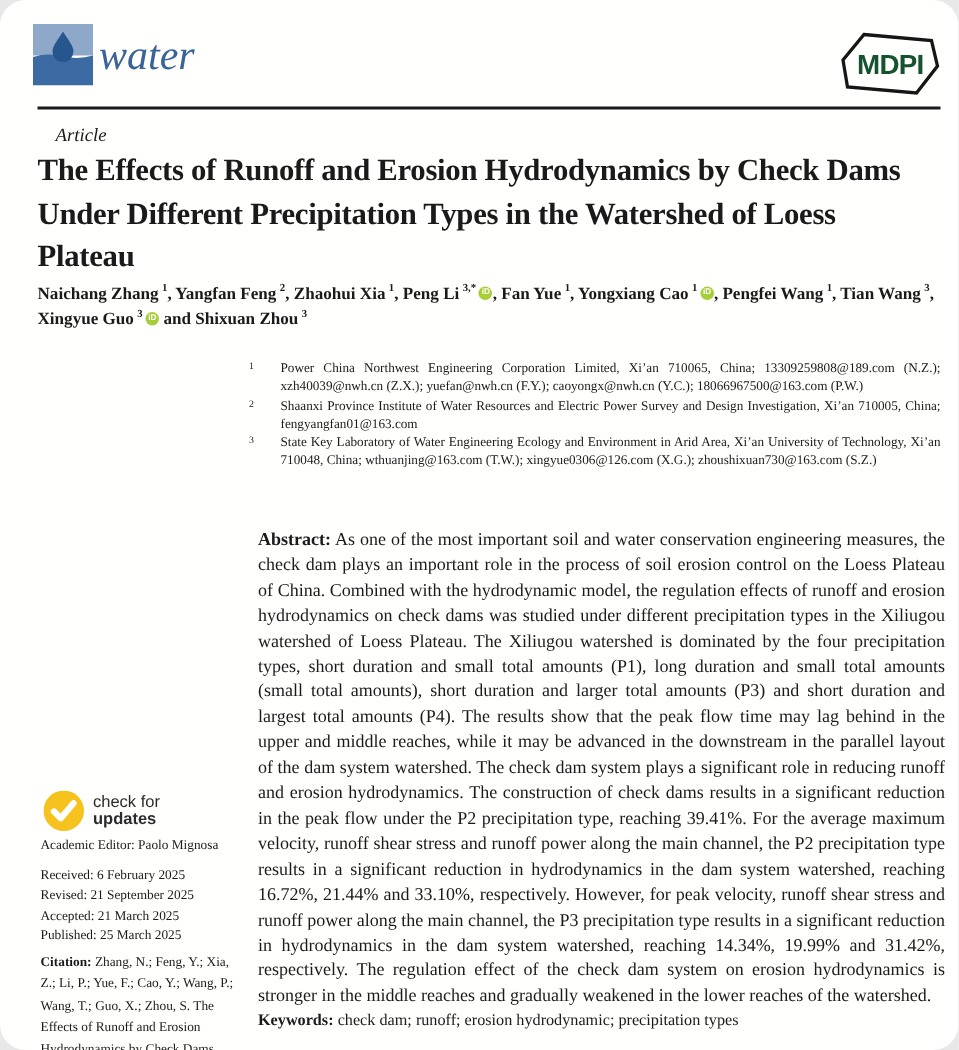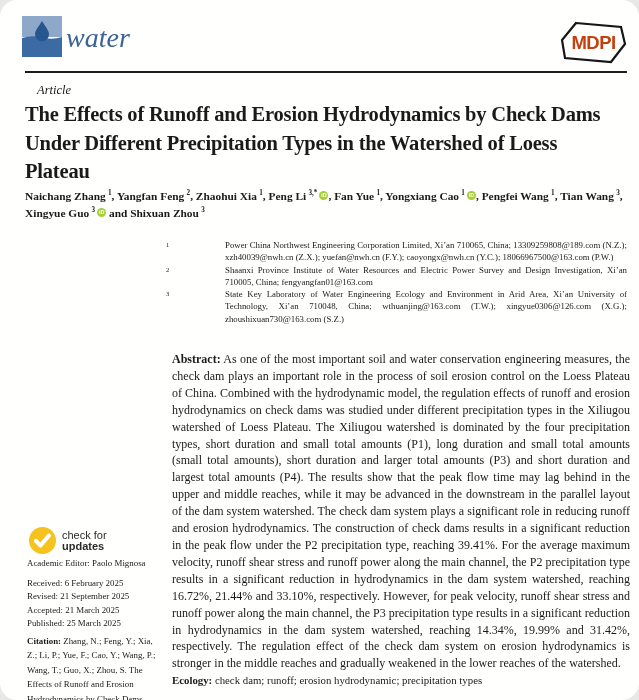--- a/index.html
+++ b/index.html
@@ -17,39 +17,39 @@
   .abs{position:absolute;}
 
   
   .logo-box{left:22px;top:16px;width:40px;height:41px;}
   .journal-name{left:66px;top:17px;height:41px;line-height:41px;
     font-size:28px;font-style:italic;color:var(--journal-blue);}
   .mdpi-box{left:560px;top:21px;width:67px;height:43px;}
   .mdpi-text{position:absolute;left:0;top:0;width:100%;height:100%;
     display:flex;align-items:center;justify-content:center;
     font-family:"Liberation Sans",sans-serif;font-weight:bold;
-    font-size:18.5px;letter-spacing:-0.5px;color:#c2410c;}
+    font-size:18.5px;letter-spacing:-0.5px;color:#14532d;}
   .header-rule{left:25px;top:71px;width:602px;height:2px;background:#1c1c1c;}
 
   .article-type{left:37px;top:83px;font-size:12.5px;font-style:italic;}
 
   .paper-title{left:25px;top:100px;width:592px;
     font-size:20.5px;font-weight:bold;line-height:28.5px;letter-spacing:-0.2px;}
 
   .authors-line{left:25px;top:188px;width:602px;
     font-size:11.4px;font-weight:bold;line-height:16.5px;}
   .authors-line sup{font-size:7.2px;line-height:0;}
   .orcid{display:inline-block;width:9px;height:9px;border-radius:50%;
     background:var(--orcid-green);color:#fff;text-align:center;
     font:bold 5.5px/9px "Liberation Sans",sans-serif;
     vertical-align:3px;margin-left:2px;}
 
   .affiliations{left:166px;top:239px;width:461px;
     font-size:8.8px;line-height:12.3px;}
-  .affil-row{display:flex;gap:38px;}
+  .affil-row{display:flex;}
   .affil-marker{flex:0 0 21px;font-size:6.6px;line-height:11px;}
   .affil-text{flex:1;text-align:justify;}
 
   .abstract-block{left:172px;top:351px;width:458px;
     font-size:12px;line-height:16.9px;text-align:justify;}
   .bold{font-weight:bold;}
 
   .keywords-block{left:172px;top:672px;width:458px;
     font-size:10.8px;line-height:16.9px;}
 
@@ -106,21 +106,21 @@
         <span class="affil-text">State Key Laboratory of Water Engineering Ecology and Environment in Arid Area, Xi’an University of Technology, Xi’an 710048, China; wthuanjing@163.com (T.W.); xingyue0306@126.com (X.G.); zhoushixuan730@163.com (S.Z.)</span>
       </div>
     </div>
 
   <p class="abs abstract-block" style="margin:0;">
     <span class="bold">Abstract:</span>
     <span>As one of the most important soil and water conservation engineering measures, the check dam plays an important role in the process of soil erosion control on the Loess Plateau of China. Combined with the hydrodynamic model, the regulation effects of runoff and erosion hydrodynamics on check dams was studied under different precipitation types in the Xiliugou watershed of Loess Plateau. The Xiliugou watershed is dominated by the four precipitation types, short duration and small total amounts (P1), long duration and small total amounts (small total amounts), short duration and larger total amounts (P3) and short duration and largest total amounts (P4). The results show that the peak flow time may lag behind in the upper and middle reaches, while it may be advanced in the downstream in the parallel layout of the dam system watershed. The check dam system plays a significant role in reducing runoff and erosion hydrodynamics. The construction of check dams results in a significant reduction in the peak flow under the P2 precipitation type, reaching 39.41%. For the average maximum velocity, runoff shear stress and runoff power along the main channel, the P2 precipitation type results in a significant reduction in hydrodynamics in the dam system watershed, reaching 16.72%, 21.44% and 33.10%, respectively. However, for peak velocity, runoff shear stress and runoff power along the main channel, the P3 precipitation type results in a significant reduction in hydrodynamics in the dam system watershed, reaching 14.34%, 19.99% and 31.42%, respectively. The regulation effect of the check dam system on erosion hydrodynamics is stronger in the middle reaches and gradually weakened in the lower reaches of the watershed.</span>
   </p>
 
   <p class="abs keywords-block" style="margin:0;">
-    <span class="bold">Ecology:</span>
+    <span class="bold">Keywords:</span>
     <span>check dam; runoff; erosion hydrodynamic; precipitation types</span>
   </p>
 
   <div class="abs badge">
     <svg width="27" height="27" viewBox="0 0 27 27">
       <circle cx="13.5" cy="13.5" r="13.5" fill="#f5c21e"></circle>
       <path d="M7,14 L11.5,18.5 L20,8.5" fill="none" stroke="#fff" stroke-width="4.2" stroke-linecap="round" stroke-linejoin="round"></path>
     </svg>
     <span class="badge-text">
       <span class="b1" style="display:block;">check for</span>

